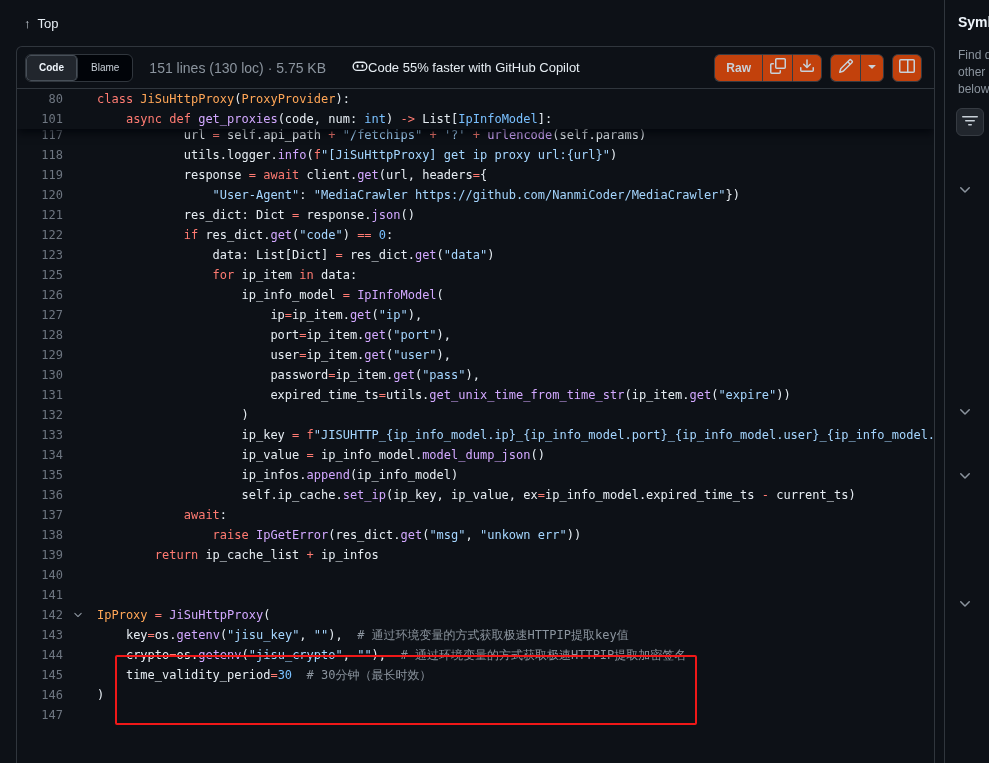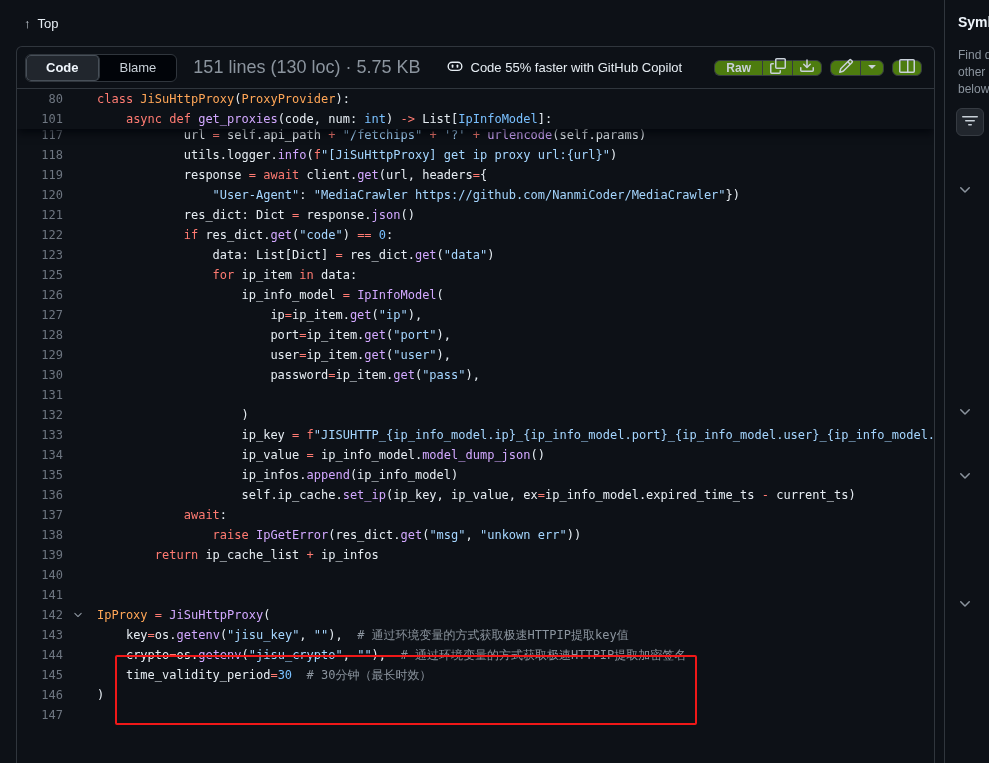--- a/index.html
+++ b/index.html
@@ -43,35 +43,35 @@
     border-bottom:1px solid #30363d;
     display:flex; align-items:center;
     padding:0 12px 0 8px; gap:0;
   }
   .seg {
     display:flex; align-items:stretch;
     border:1px solid #30363d; border-radius:6px;
     overflow:hidden; height:28px; background:#010409;
   }
   .seg-btn {
-    padding:0 20px; font-size:13px; font-family:inherit;
+    padding:0 13px; font-size:10px; font-family:inherit;
     background:transparent; border:none; color:#c9d1d9; cursor:pointer;
   }
   .seg-btn.active {
     background:#21262d; color:#f0f6fc; font-weight:600;
     border-right:1px solid #30363d; border-radius:5px;
     box-shadow:inset 0 0 0 1px #474f58;
   }
-  .file-info { font-size:18px; color:#8b949e; margin-left:16px; white-space:nowrap; }
-  .copilot { display:flex; align-items:center; gap:8px; margin-left:26px; cursor:pointer; }
+  .file-info { font-size:14px; color:#8b949e; margin-left:16px; white-space:nowrap; }
+  .copilot { display:flex; align-items:center; margin-left:26px; cursor:pointer; }
   .copilot-text { font-size:13px; color:#e6edf3; white-space:nowrap; }
   .tb-right { margin-left:auto; display:flex; align-items:center; gap:8px; }
   .btn-group { display:flex; }
   .btn {
-    height:16px; background:#4d7c0f; border:1px solid #363b42;
+    height:28px; background:#c2410c; border:1px solid #363b42;
     color:#c9d1d9; font-size:13px; font-family:inherit; cursor:pointer;
     display:flex; align-items:center; justify-content:center;
   }
   .btn svg { fill:#c9d1d9; }
   .btn-text { padding:0 11px; font-weight:600; font-size:12px; }
   .btn-icon { width:30px; }
   .btn-caret { width:24px; }
   .btn-group .btn { border-radius:0; border-right-width:0; }
   .btn-group .btn:first-child { border-radius:6px 0 0 6px; }
   .btn-group .btn:last-child { border-radius:0 6px 6px 0; border-right-width:1px; }
@@ -272,20 +272,21 @@
               <span class="code-text">                        <span class="tok-p">user</span><span class="tok-k">=</span><span class="tok-p">ip_item.</span><span class="tok-fn">get</span><span class="tok-p">(</span><span class="tok-s">"user"</span><span class="tok-p">),</span></span>
             </div>
             <div class="code-row">
               <span class="ln">130</span>
               <span class="gutter"></span>
               <span class="code-text">                        <span class="tok-p">password</span><span class="tok-k">=</span><span class="tok-p">ip_item.</span><span class="tok-fn">get</span><span class="tok-p">(</span><span class="tok-s">"pass"</span><span class="tok-p">),</span></span>
             </div>
             <div class="code-row">
               <span class="ln">131</span>
               <span class="gutter"></span>
+              <span class="code-text">                        <span class="tok-p">expired_time_ts</span><span class="tok-k">=</span><span class="tok-p">utils.</span><span class="tok-fn">get_unix_time_from_time_str</span><span class="tok-p">(ip_item.</span><span class="tok-fn">get</span><span class="tok-p">(</span><span class="tok-s">"expire"</span><span class="tok-p">))</span></span>
             </div>
             <div class="code-row">
               <span class="ln">132</span>
               <span class="gutter"></span>
               <span class="code-text">                    <span class="tok-p">)</span></span>
             </div>
             <div class="code-row">
               <span class="ln">133</span>
               <span class="gutter"></span>
               <span class="code-text">                    <span class="tok-p">ip_key </span><span class="tok-k">=</span><span class="tok-p"> </span><span class="tok-k">f</span><span class="tok-s">"JISUHTTP_{ip_info_model.ip}_{ip_info_model.port}_{ip_info_model.user}_{ip_info_model.password}"</span></span>

